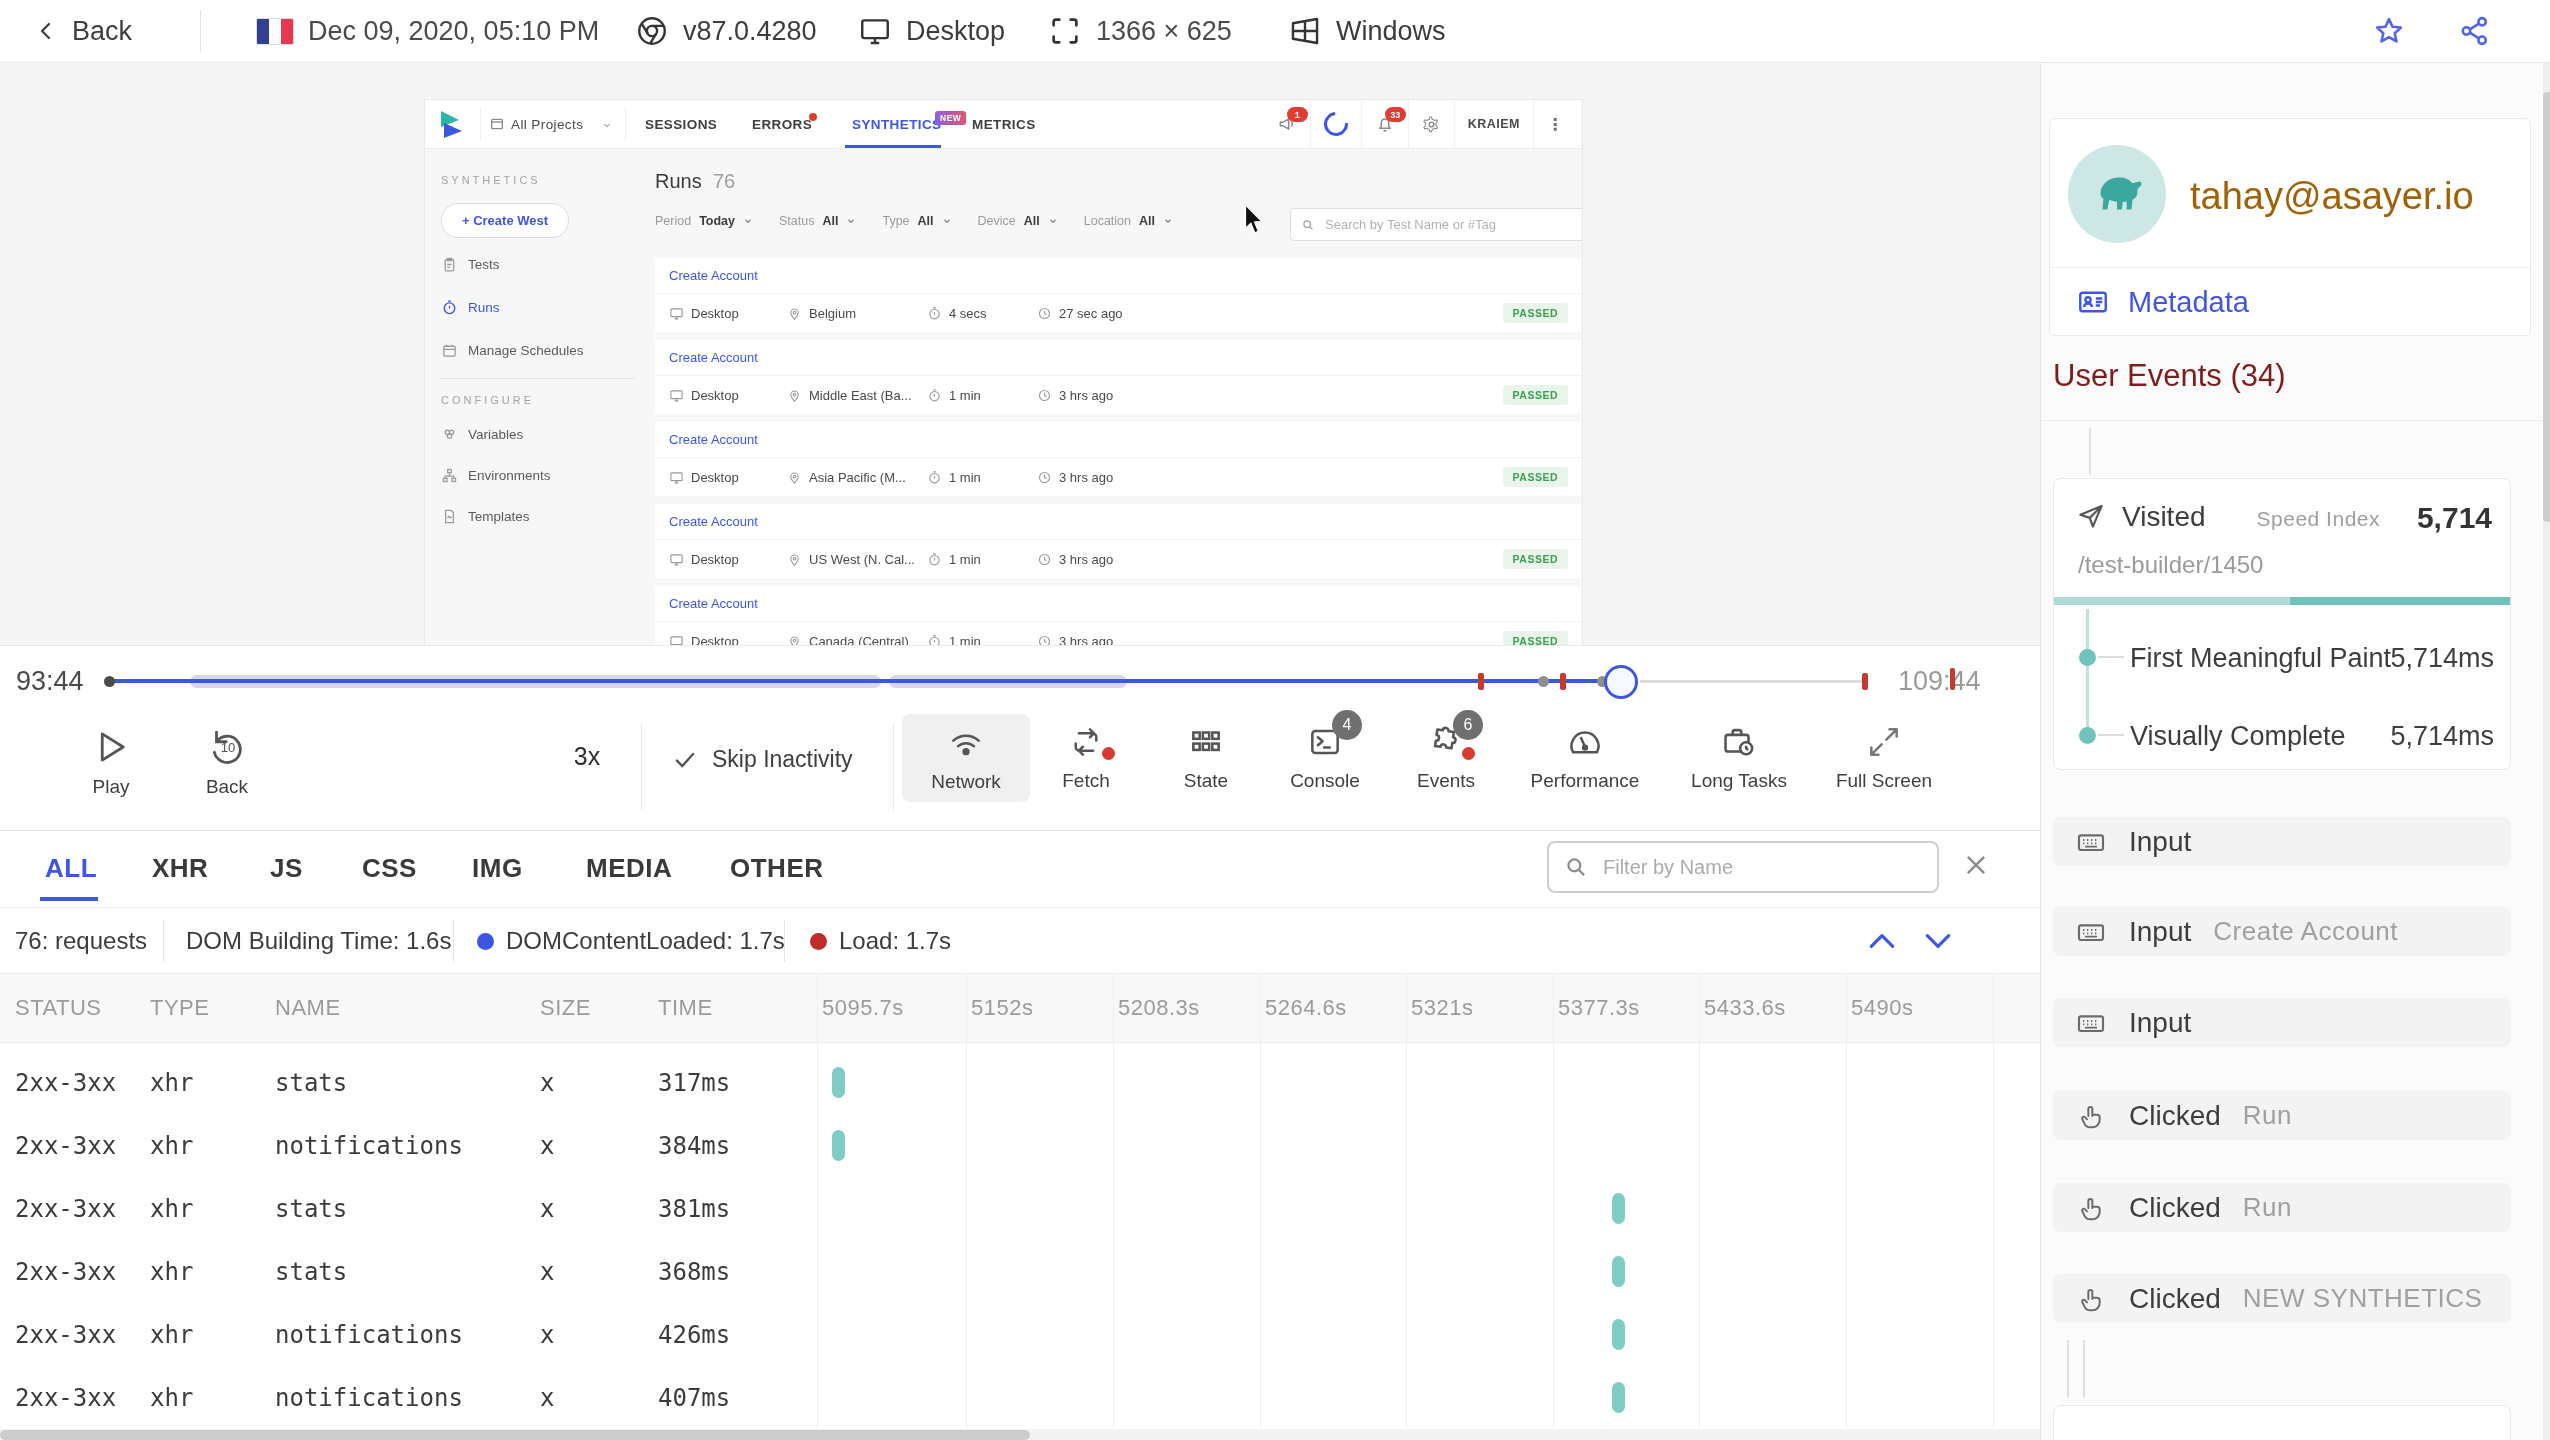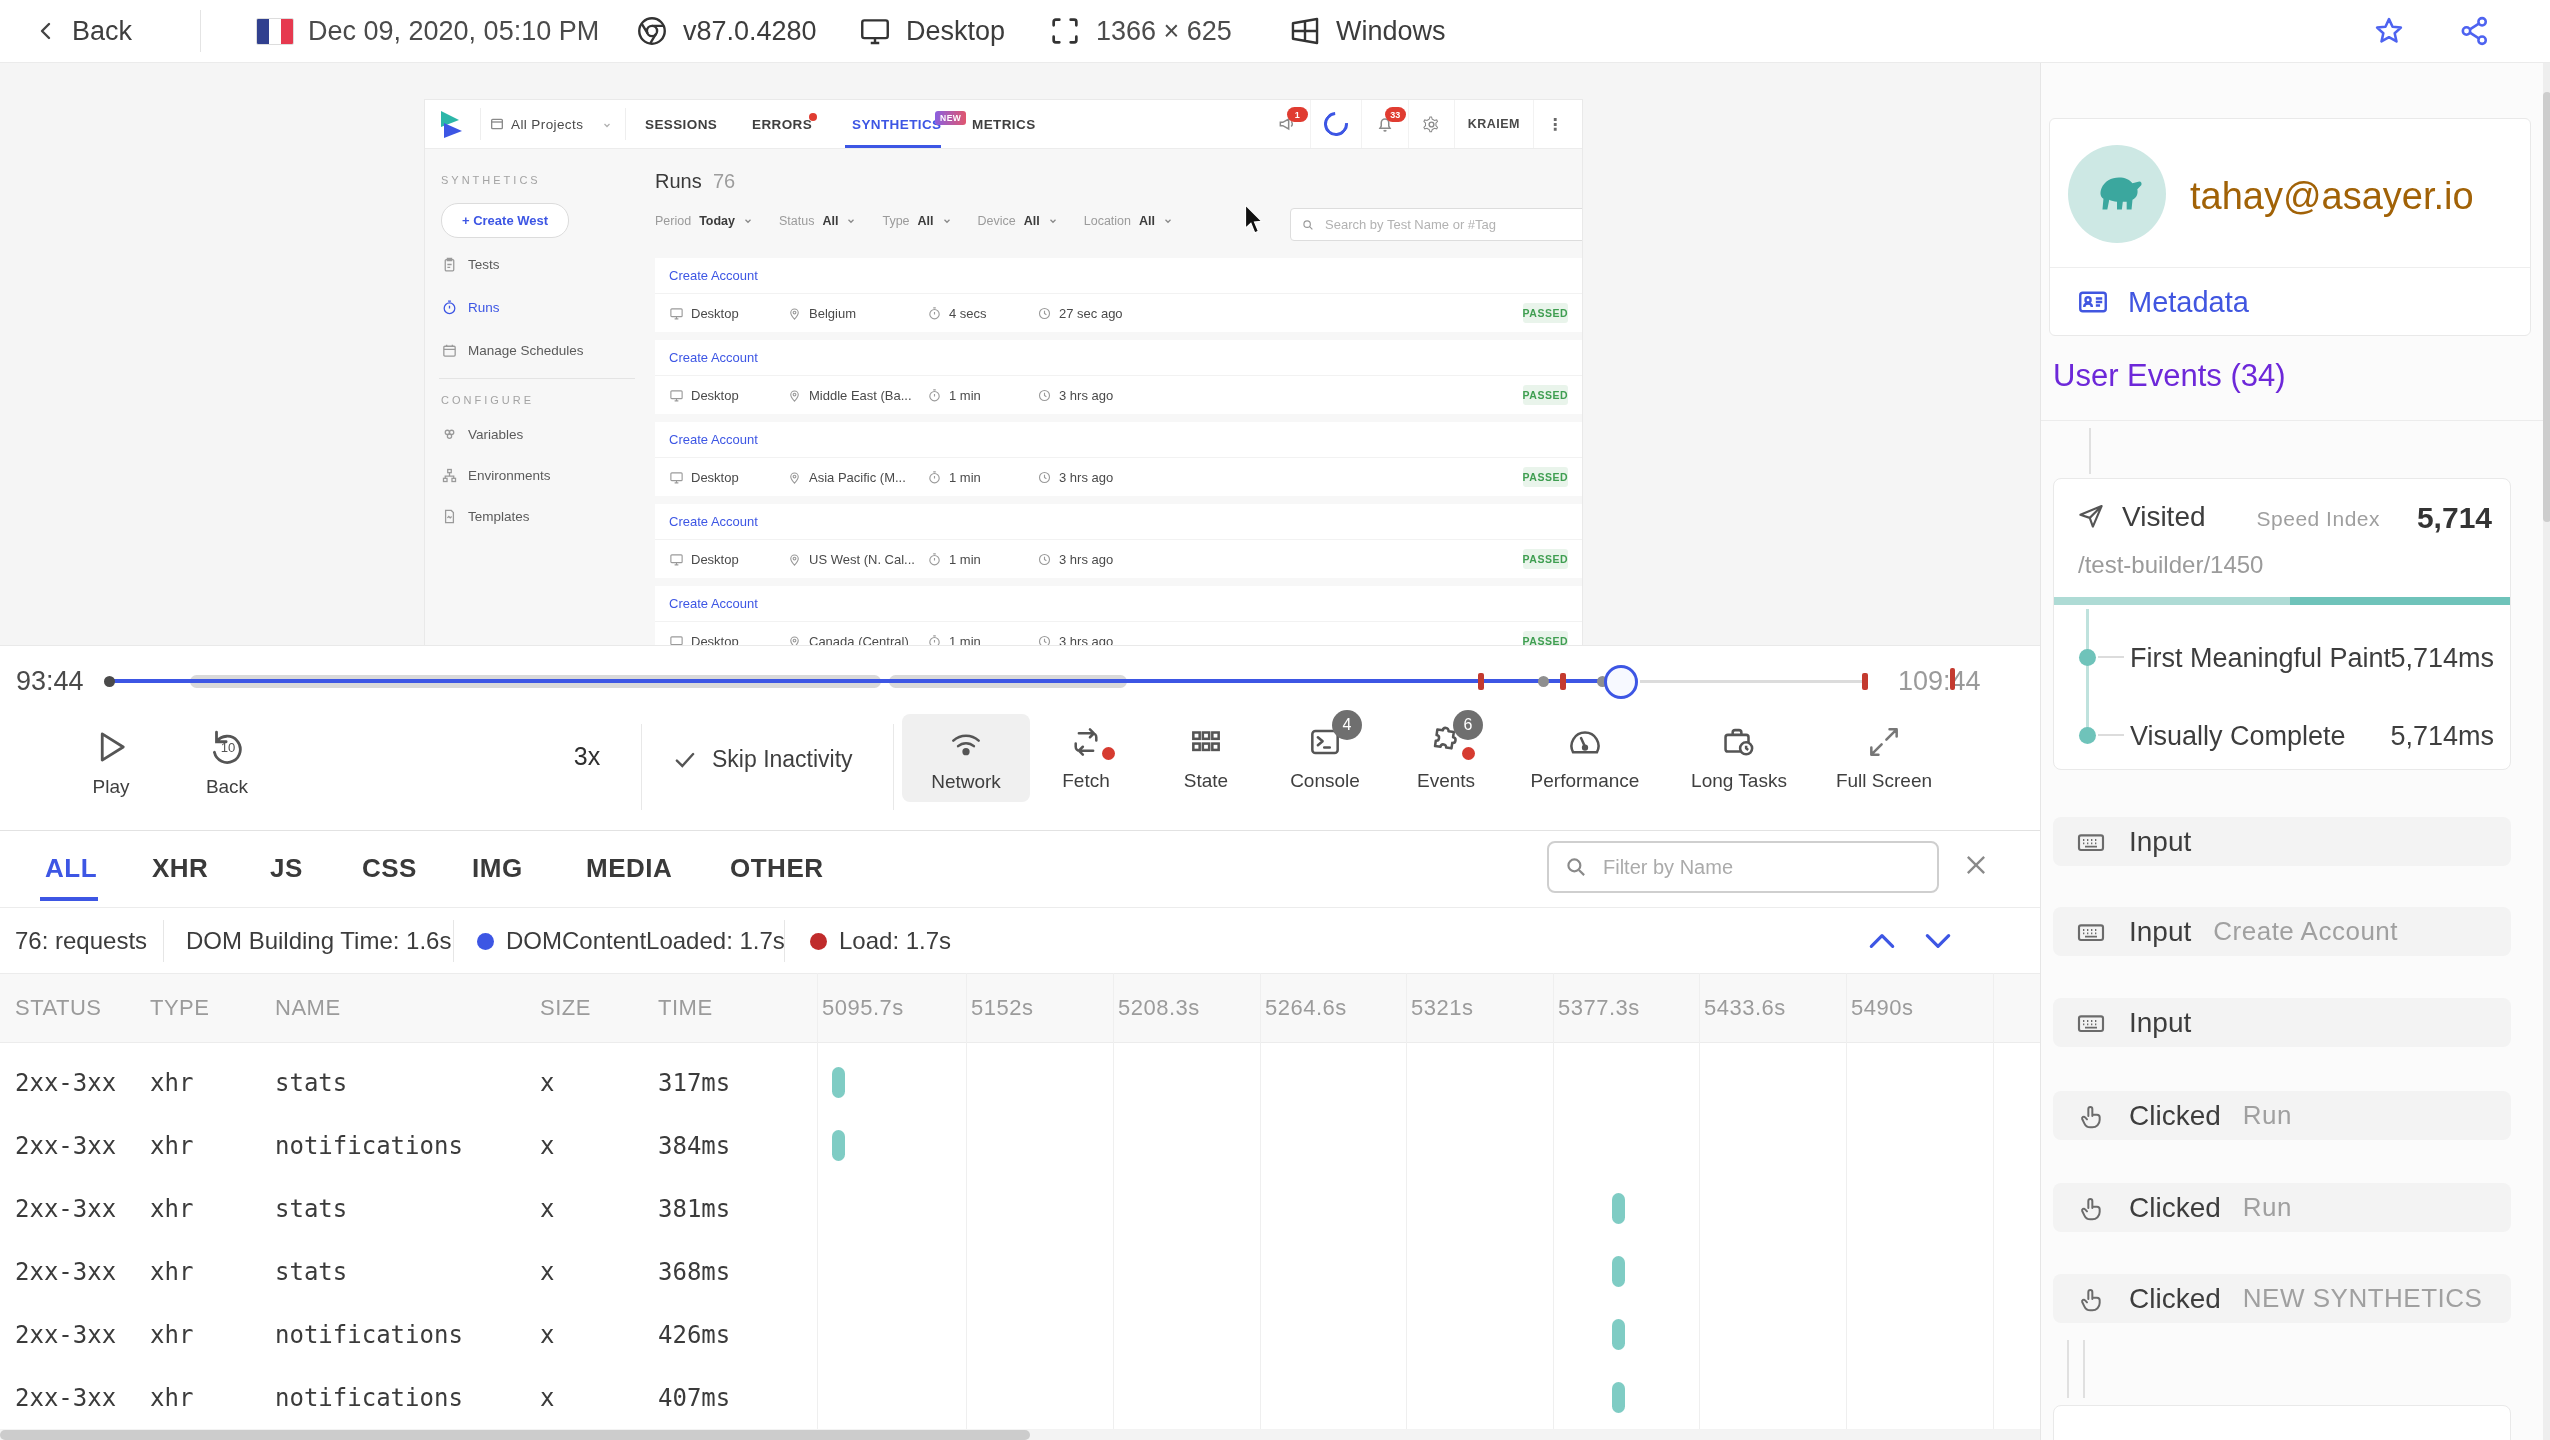--- a/index.html
+++ b/index.html
@@ -51,21 +51,21 @@
   .srch{position:absolute;left:637px;top:60px;width:300px;height:33px;background:#fff;border:1px solid #ddd;border-radius:4px;
         display:flex;align-items:center;gap:8px;padding:0 10px;box-sizing:border-box}
   .srch input{border:none;outline:none;font-size:13px;color:#555;width:240px;font-family:inherit;background:transparent}
   .srch input::placeholder{color:#b2b2b2}
   .card{position:absolute;left:2px;width:927px;background:#fff}
   .card .r1{height:35px;display:flex;align-items:center;padding:0 14px;border-bottom:1px solid #f2f2f2;
             font-size:13px;color:#3d56e4}
   .card .r2{height:38px;display:flex;align-items:center;font-size:13px;color:#4a4a4a}
   .card .r2 .fld{display:flex;align-items:center;gap:7px}
   .passed{margin-left:auto;margin-right:14px;font-size:10.5px;font-weight:700;letter-spacing:.5px;color:#3f9e51;
-          background:#e9f4eb;padding:4px 0;border-radius:3px}
+          background:#e9f4eb;padding:4px 10px;border-radius:3px}
   .gic{color:#9a9a9a}
 
   
   #player{position:absolute;left:0;top:645px;width:2040px;height:185px;background:#fff;border-top:1px solid #e9e9e9}
   .tlabel{position:absolute;top:20px;font-size:27px}
   .seg{position:absolute;top:29px;height:13px;background:#d9d9d9;border-radius:7px}
   .blueline{position:absolute;top:33px;height:4px;background:#3d56e4}
   .grayline{position:absolute;top:34px;height:3px;background:#dcdcdc}
   .marker{position:absolute;top:27px;width:6px;height:17px;border-radius:2px;background:#c43a2f}
   .gdot{position:absolute;top:30px;width:11px;height:11px;border-radius:50%;background:#8f8f8f}
@@ -107,21 +107,21 @@
   #hthumb{position:absolute;left:0;top:1px;width:1030px;height:10px;background:#cccccc;border-radius:5px}
 
   
   #usr{position:absolute;left:2040px;top:62px;width:510px;height:1378px;background:#fbfbfb;border-left:1px solid #e6e6e6;overflow:hidden}
   .ucard{position:absolute;left:8px;top:56px;width:482px;height:218px;background:#fff;border:1px solid #e9e9e9;border-radius:6px;box-sizing:border-box}
   .avatar{position:absolute;left:18px;top:26px;width:98px;height:98px;border-radius:50%;background:#cde8e4;
           display:flex;align-items:center;justify-content:center;color:#3ba79e}
   .email{position:absolute;left:140px;top:56px;font-size:38px;color:#a16207}
   .ucard-div{position:absolute;left:0;top:148px;width:100%;border-top:1px solid #eee}
   .meta{position:absolute;left:26px;top:166px;display:flex;align-items:center;gap:18px;color:#4156e0;font-size:29px}
-  .uev-title{position:absolute;left:12px;top:296px;font-size:31px;color:#6d28d9}
+  .uev-title{position:absolute;left:12px;top:296px;font-size:31px;color:#7f1d1d}
   .usr-div{position:absolute;left:0;top:358px;width:510px;border-top:1px solid #ececec}
   .conn{position:absolute;width:2px;background:#e0e0e0}
   .vcard{position:absolute;left:12px;top:416px;width:458px;height:292px;background:#fff;border:1px solid #e9e9e9;border-radius:8px;
          box-sizing:border-box;overflow:hidden}
   .v-title{position:absolute;left:68px;top:22px;font-size:28px;font-weight:500;color:#3d3d3d}
   .v-si-label{position:absolute;right:130px;top:28px;font-size:21px;color:#9f9f9f;letter-spacing:.5px}
   .v-si-val{position:absolute;right:18px;top:22px;font-size:30px;font-weight:600;color:#343434}
   .v-url{position:absolute;left:24px;top:72px;font-size:24px;color:#9b9b9b}
   .v-bar-l{position:absolute;left:0;top:118px;width:236px;height:8px;background:#aedbd5}
   .v-bar-r{position:absolute;left:236px;top:118px;width:222px;height:8px;background:#6fc3ba}

